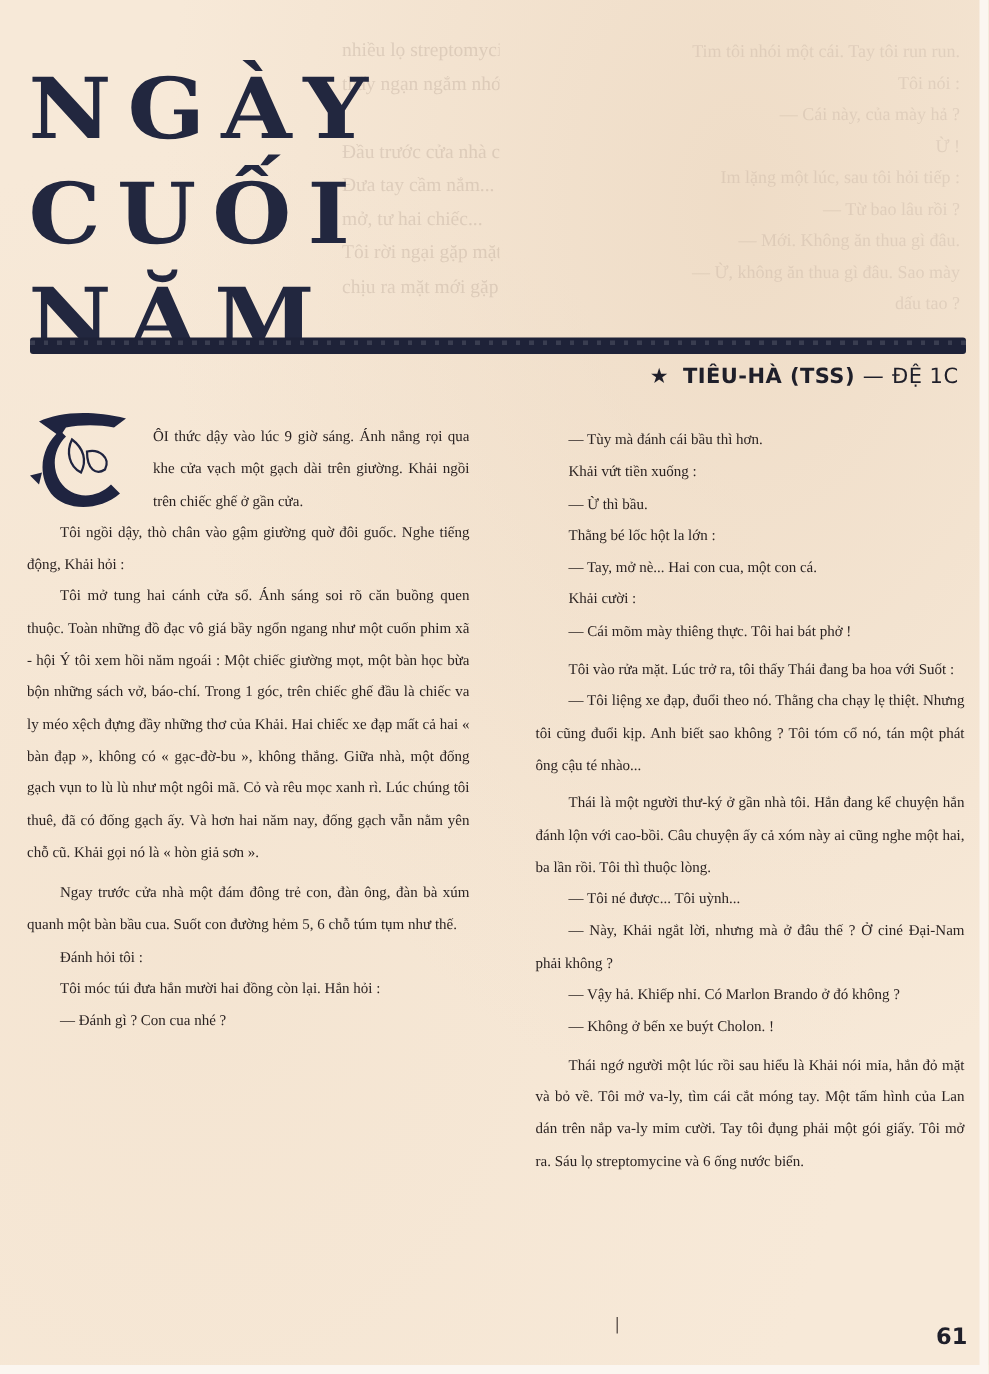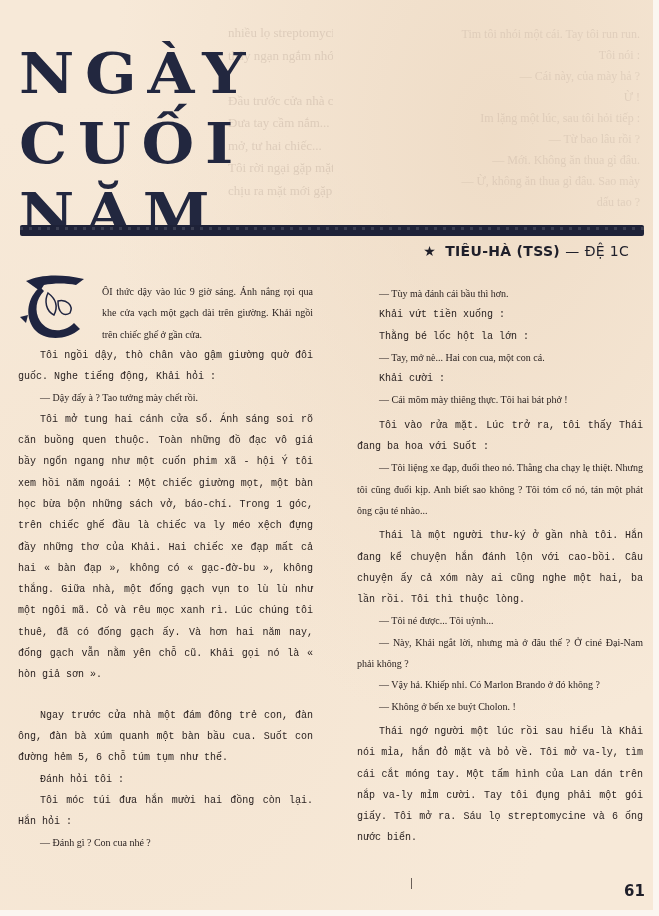--- a/index.html
+++ b/index.html
@@ -40,34 +40,34 @@
     position: absolute; left: 20px; top: 225px; width: 624px; height: 11px;
     background: #1e2238;
     border-radius: 2px;
   }
   .rule::after {
     content: ""; position: absolute; left: 0; right: 0; top: 2px; height: 3px;
     background: repeating-linear-gradient(90deg, rgba(255,255,255,0.12) 0 3px, rgba(0,0,0,0) 3px 9px);
   }
 
   .byline {
-    position: absolute; right: 30px; top: 243px;
+    position: absolute; right: 20px; top: 243px;
     font-family: "DejaVu Sans", sans-serif; font-weight: bold;
     font-size: 14px; color: #1f1f2a; letter-spacing: 0.3px;
   }
   .byline .star { font-size: 14px; margin-right: 4px; }
   .byline .thin { font-weight: normal; }
 
   .col {
     position: absolute; font-family: "Liberation Serif", serif;
     font-size: 10px; line-height: 21.3px; color: #2b2322;
     text-align: justify;
   }
   .col p { margin: 0; }
-  .col .ind { text-indent: 22px; font-family: Liberation Mono, monospace; }
+  .col .ind { text-indent: 22px; }
   .col .dlg { text-indent: 22px; }
   .col.left { left: 18px; top: 281px; width: 295px; }
   .col.right { left: 357px; top: 283px; width: 286px; }
 
   .dropcap {
     float: left; width: 80px; height: 72px; margin: -10px 8px 0 -4px;
   }
 
   .page-number {
     position: absolute; left: 624px; top: 882px;
@@ -122,31 +122,31 @@
   <div class="col left">
     <svg class="dropcap" viewBox="0 0 80 72">
       <path d="M12 10 C 25 4, 45 2, 70 8 L 62 14 C 52 12, 40 12, 30 14 L 26 20 Z" fill="#1f2440"></path>
       <path d="M26 16 C 14 26, 10 44, 20 58 C 30 70, 52 70, 66 58 L 60 52 C 50 62, 34 62, 26 50 C 20 40, 22 28, 30 20 Z" fill="#1f2440"></path>
       <path d="M34 22 C 30 30, 32 40, 40 44 C 44 36, 42 28, 34 22 Z" fill="none" stroke="#1f2440" stroke-width="1.5"></path>
       <path d="M44 30 C 52 28, 60 34, 56 42 C 50 46, 44 42, 44 30 Z" fill="none" stroke="#1f2440" stroke-width="1.5"></path>
       <path d="M6 46 L 14 44 L 12 52 Z" fill="#1f2440"></path>
     </svg>
     <p><span>ÔI thức dậy vào lúc 9 giờ sáng. Ánh nắng rọi qua khe cửa vạch một gạch dài trên giường. Khải ngồi trên chiếc ghế ở gần cửa.</span></p>
     <p class="ind">Tôi ngồi dậy, thò chân vào gậm giường quờ đôi guốc. Nghe tiếng động, Khải hỏi :</p>
-    <p class="dlg">— Dậy đấy à ? Tao tưởng mày chết rồi.</p>
     <p class="ind">Tôi mở tung hai cánh cửa sổ. Ánh sáng soi rõ căn buồng quen thuộc. Toàn những đồ đạc vô giá bầy ngổn ngang như một cuốn phim xã - hội Ý tôi xem hồi năm ngoái : Một chiếc giường mọt, một bàn học bừa bộn những sách vở, báo-chí. Trong 1 góc, trên chiếc ghế đầu là chiếc va ly méo xệch đựng đầy những thơ của Khải. Hai chiếc xe đạp mất cả hai « bàn đạp », không có « gạc-đờ-bu », không thắng. Giữa nhà, một đống gạch vụn to lù lù như một ngôi mã. Cỏ và rêu mọc xanh rì. Lúc chúng tôi thuê, đã có đống gạch ấy. Và hơn hai năm nay, đống gạch vẫn nằm yên chỗ cũ. Khải gọi nó là « hòn giả sơn ».</p>
-    <p class="ind" style="margin-top:19px;">Ngay trước cửa nhà một đám đông trẻ con, đàn ông, đàn bà xúm quanh một bàn bầu cua. Suốt con đường hẻm 5, 6 chỗ túm tụm như thế.</p>
+    <p class="ind" style="margin-top:6px;">Ngay trước cửa nhà một đám đông trẻ con, đàn ông, đàn bà xúm quanh một bàn bầu cua. Suốt con đường hẻm 5, 6 chỗ túm tụm như thế.</p>
     <p class="ind">Đánh hỏi tôi :</p>
     <p class="ind">Tôi móc túi đưa hắn mười hai đồng còn lại. Hắn hỏi :</p>
     <p class="dlg">— Đánh gì ? Con cua nhé ?</p>
   </div>
 
   <div class="col right">
     <p class="dlg">— Tùy mà đánh cái bầu thì hơn.</p>
     <p class="ind">Khải vứt tiền xuống :</p>
+    <p class="dlg">— Ừ thì bầu.</p>
     <p class="ind">Thằng bé lốc hột la lớn :</p>
     <p class="dlg">— Tay, mở nè... Hai con cua, một con cá.</p>
     <p class="ind">Khải cười :</p>
     <p class="dlg">— Cái mõm mày thiêng thực. Tôi hai bát phở !</p>
     <p class="ind" style="margin-top:4px;">Tôi vào rửa mặt. Lúc trở ra, tôi thấy Thái đang ba hoa với Suốt :</p>
     <p class="dlg">— Tôi liệng xe đạp, đuổi theo nó. Thằng cha chạy lẹ thiệt. Nhưng tôi cũng đuổi kịp. Anh biết sao không ? Tôi tóm cổ nó, tán một phát ông cậu té nhào...</p>
     <p class="ind" style="margin-top:4px;">Thái là một người thư-ký ở gần nhà tôi. Hắn đang kể chuyện hắn đánh lộn với cao-bồi. Câu chuyện ấy cả xóm này ai cũng nghe một hai, ba lần rồi. Tôi thì thuộc lòng.</p>
     <p class="dlg">— Tôi né được... Tôi uỳnh...</p>
     <p class="dlg">— Này, Khải ngắt lời, nhưng mà ở đâu thế ? Ở ciné Đại-Nam phải không ?</p>
     <p class="dlg">— Vậy hả. Khiếp nhỉ. Có Marlon Brando ở đó không ?</p>

